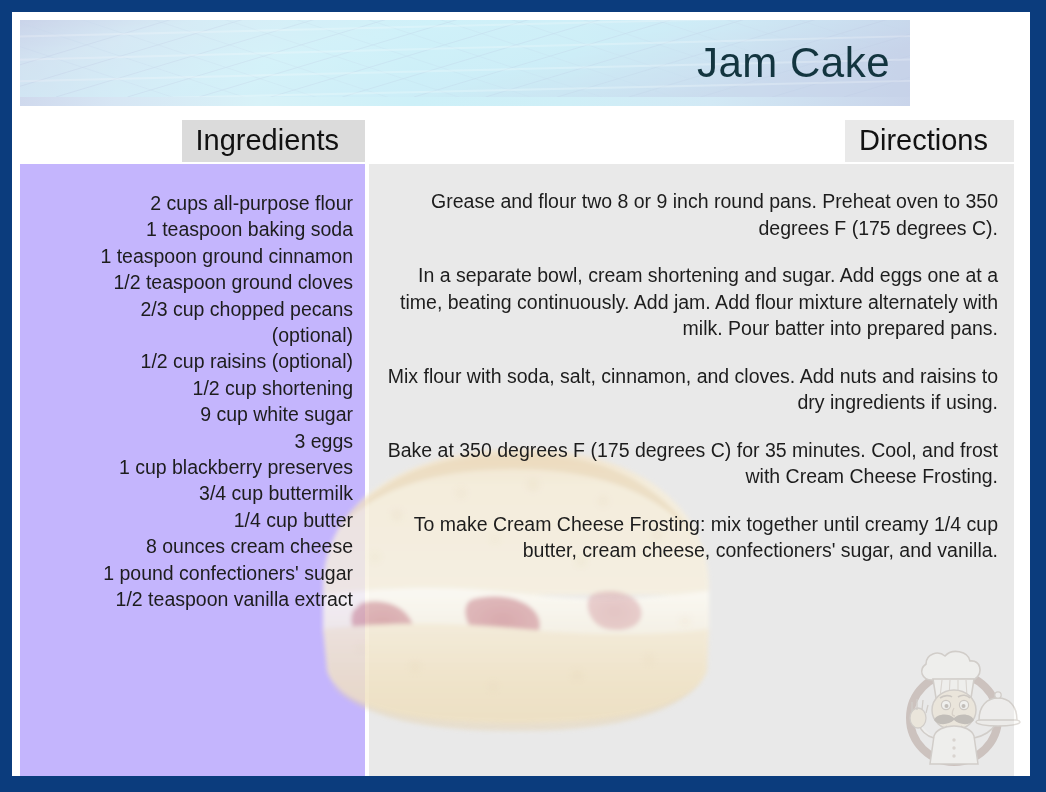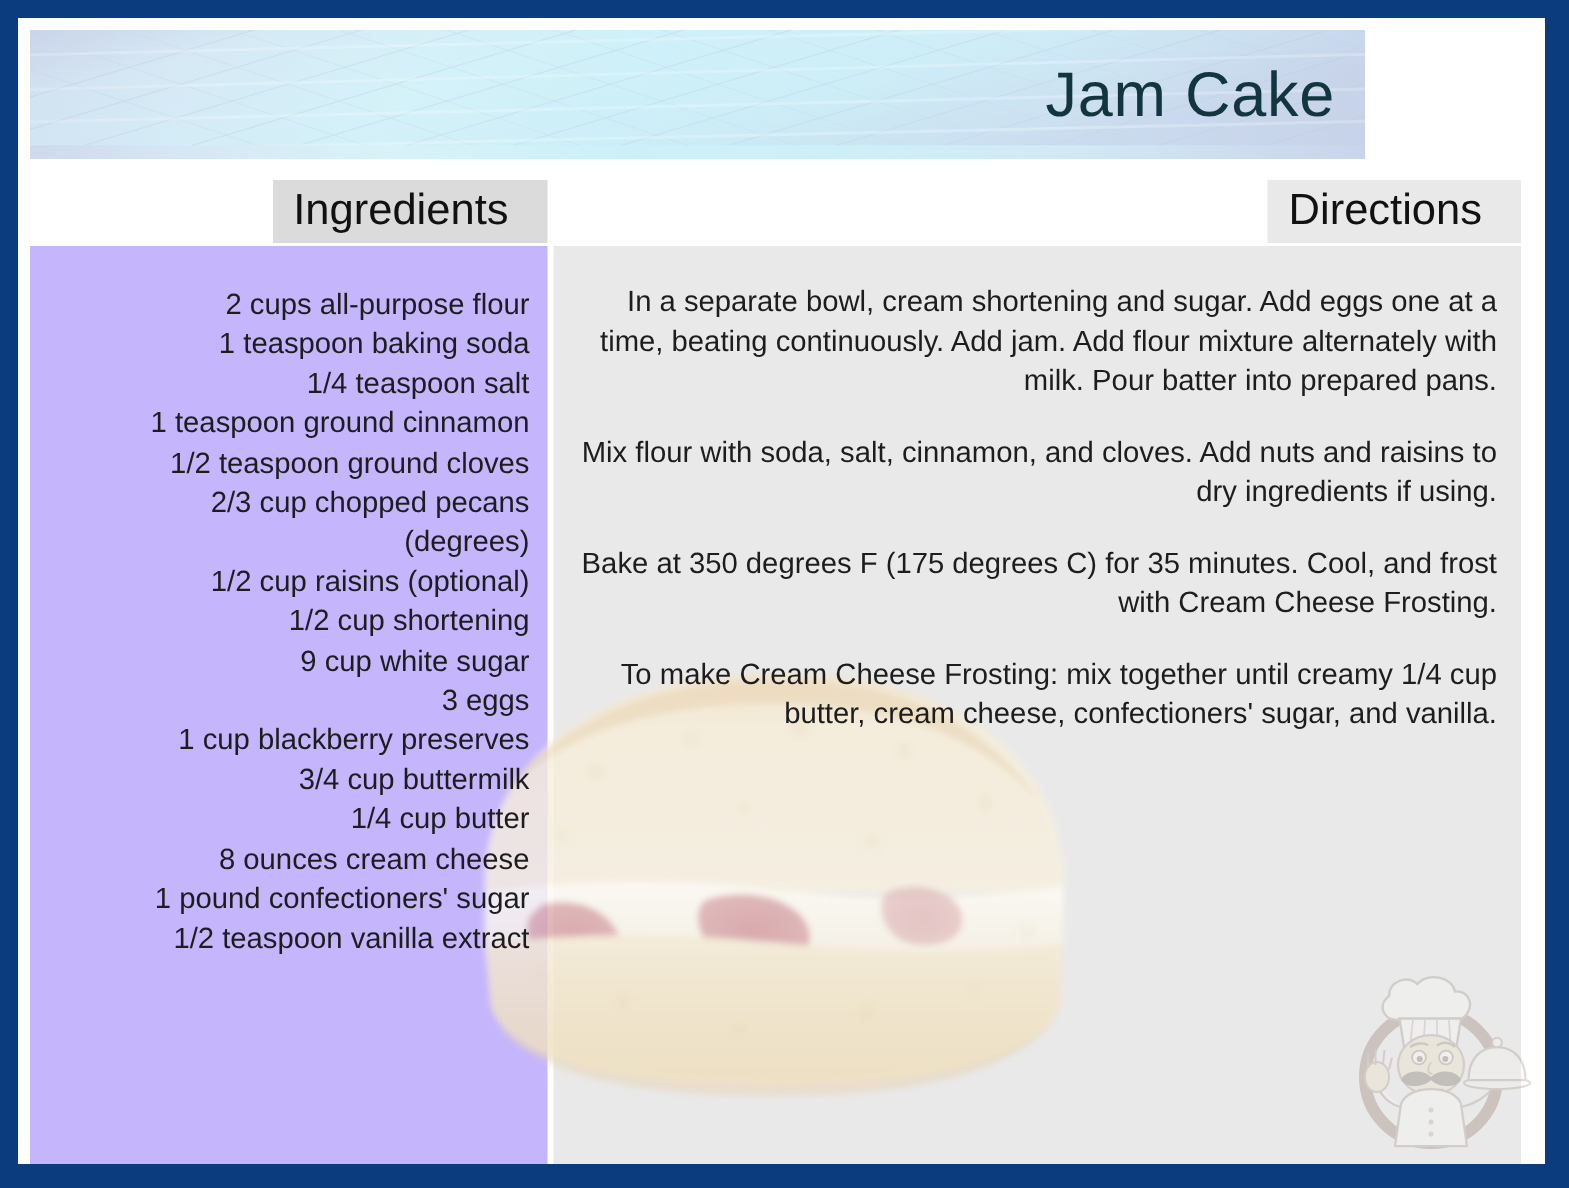--- a/index.html
+++ b/index.html
@@ -194,44 +194,44 @@
 
     <div class="columns">
 
       <div class="col col-ingredients">
         <div class="section-tab">Ingredients</div>
         <div class="panel">
           <div class="panel-body">
             <ul class="ingredient-list">
               <li>2 cups all-purpose flour</li>
               <li>1 teaspoon baking soda</li>
-              <li>1/4 teaspoon salt</li>
               <li>1 teaspoon ground cinnamon</li>
               <li>1/2 teaspoon ground cloves</li>
               <li>2/3 cup chopped pecans</li>
-              <li>(degrees)</li>
+              <li>(optional)</li>
               <li>1/2 cup raisins (optional)</li>
               <li>1/2 cup shortening</li>
               <li>9 cup white sugar</li>
               <li>3 eggs</li>
               <li>1 cup blackberry preserves</li>
               <li>3/4 cup buttermilk</li>
               <li>1/4 cup butter</li>
               <li>8 ounces cream cheese</li>
               <li>1 pound confectioners' sugar</li>
               <li>1/2 teaspoon vanilla extract</li>
             </ul>
           </div>
         </div>
       </div>
 
       <div class="col col-directions">
         <div class="section-tab">Directions</div>
         <div class="panel">
           <div class="panel-body directions-body">
+            <p class="direction-step">Grease and flour two 8 or 9 inch round pans. Preheat oven to 350 degrees F (175 degrees C).</p>
             <p class="direction-step">In a separate bowl, cream shortening and sugar. Add eggs one at a time, beating continuously. Add jam. Add flour mixture alternately with milk. Pour batter into prepared pans.</p>
             <p class="direction-step">Mix flour with soda, salt, cinnamon, and cloves. Add nuts and raisins to dry ingredients if using.</p>
             <p class="direction-step">Bake at 350 degrees F (175 degrees C) for 35 minutes. Cool, and frost with Cream Cheese Frosting.</p>
             <p class="direction-step">To make Cream Cheese Frosting: mix together until creamy 1/4 cup butter, cream cheese, confectioners' sugar, and vanilla.</p>
           </div>
         </div>
       </div>
 
       <svg class="cake-photo" viewBox="0 0 500 300" preserveAspectRatio="none">
         <defs>

